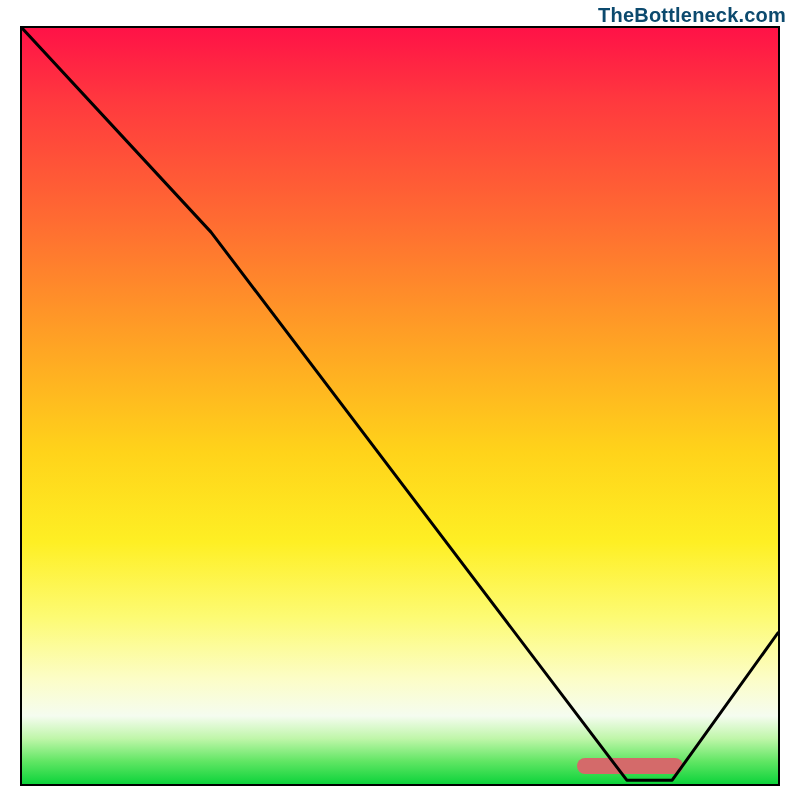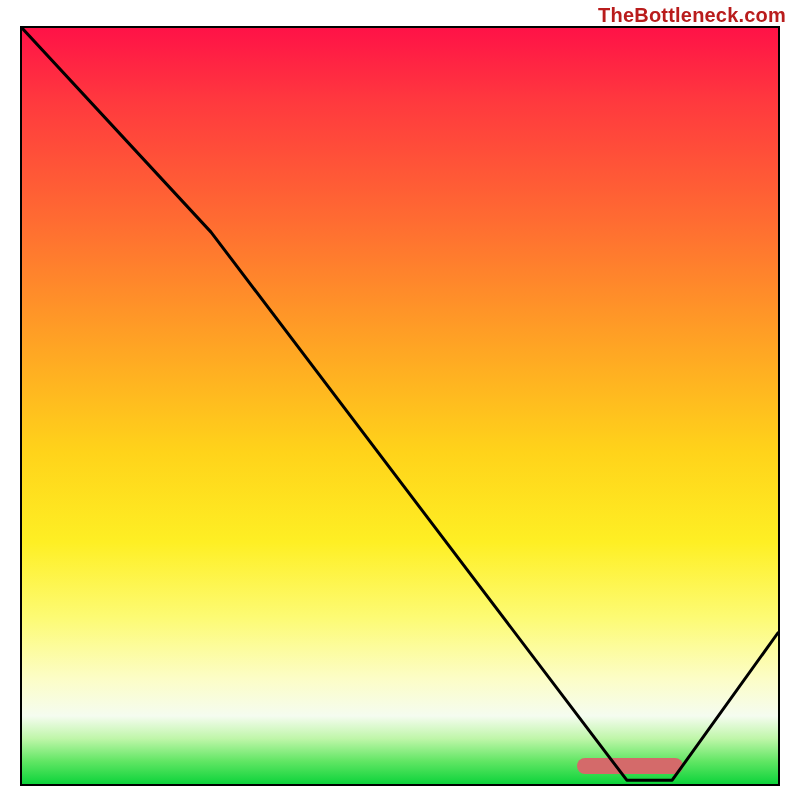--- a/index.html
+++ b/index.html
@@ -10,21 +10,21 @@
     font-family: Arial, Helvetica, sans-serif;
     position: relative;
     overflow: hidden;
   }
   .watermark {
     position: absolute;
     top: 4px;
     right: 14px;
     font-size: 20px;
     font-weight: 600;
-    color: #b91c1c;
+    color: #0c4a6e;
     letter-spacing: 0.2px;
   }
   .plot-frame {
     position: absolute;
     left: 20px;
     top: 26px;
     width: 760px;
     height: 760px;
     border: 2px solid #000;
     overflow: hidden;

